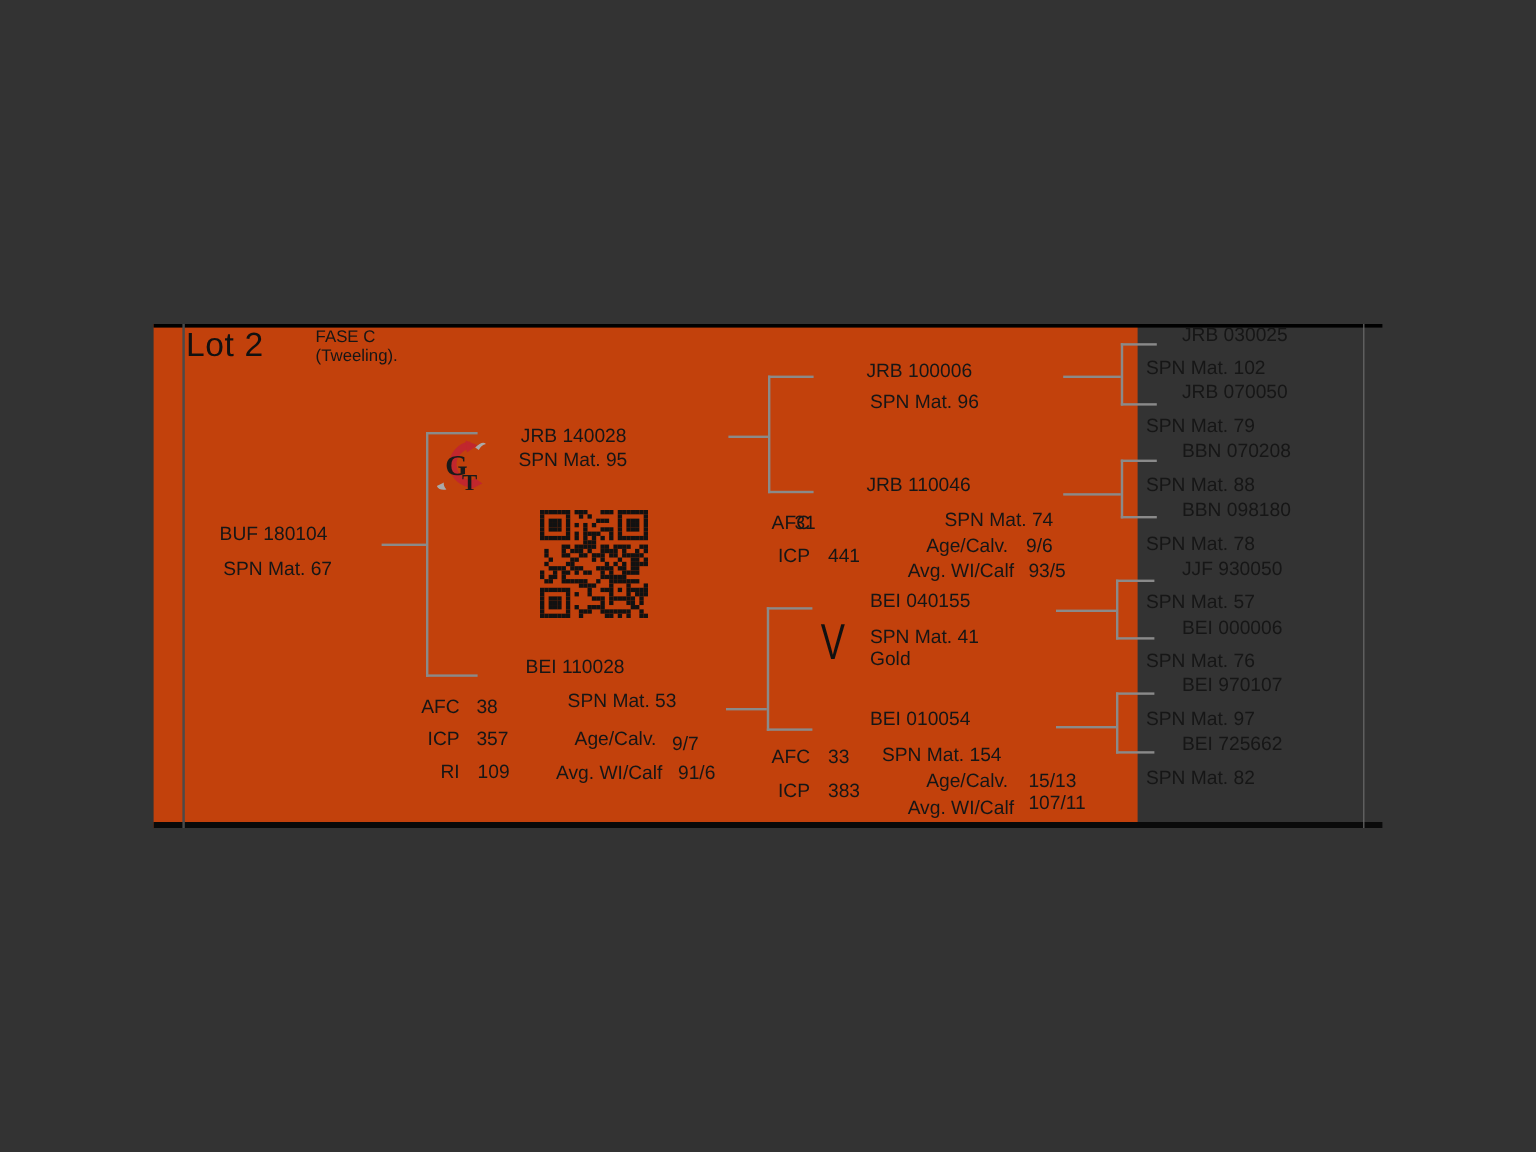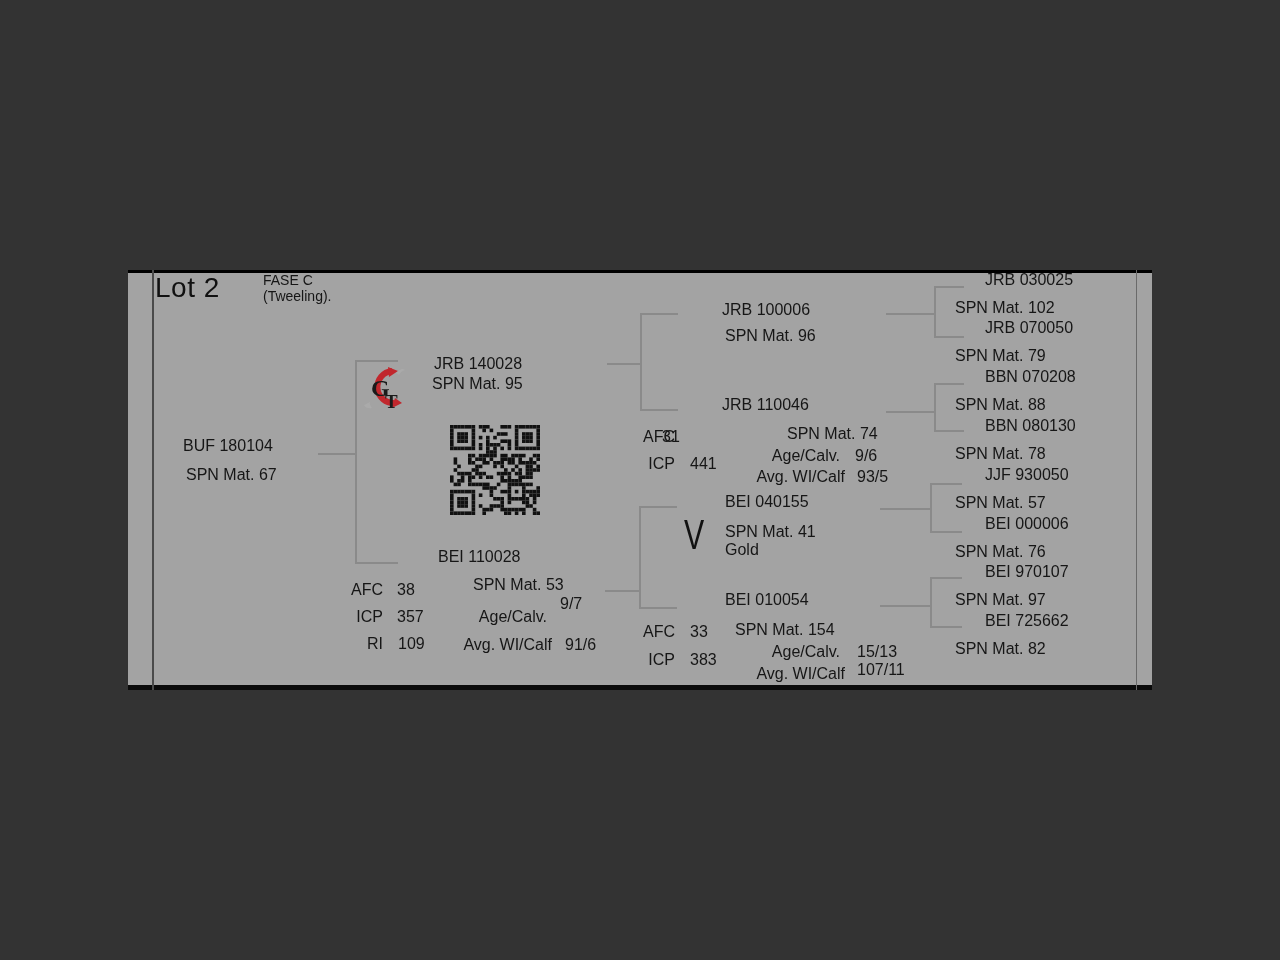--- a/index.html
+++ b/index.html
@@ -6,22 +6,22 @@
   body{
     width:1280px;height:960px;
     background:#333333;
     font-family:"Liberation Sans","DejaVu Sans",sans-serif;
     color:#161616;
     overflow:hidden;
     position:relative;
   }
   #viewer{position:absolute;inset:0;}
   #pedigree-page{
-    position:absolute;left:128px;top:270px;width:1024px;height:420px;
-    background:#a3a3a3;
+    position:absolute;left:128px;top:270px;width:820px;height:420px;
+    background:#c2410c;
   }
   .txt{position:absolute;white-space:nowrap;line-height:1.05;font-size:16px;color:#161616;}
   .lot{font-size:28px;letter-spacing:0.5px;color:#111;}
   .fase{font-size:14px;}
   .ra{text-align:right;}
   .hline,.vline{position:absolute;background:#8a8a8a;}
   .hline{height:2px;}
   .vline{width:2px;}
   .border-top{position:absolute;left:0;top:0;width:1024px;height:3px;background:#000;}
   .border-bottom{position:absolute;left:0;top:415px;width:1024px;height:5px;background:#0a0a0a;}
@@ -383,21 +383,21 @@
     <div class="txt" style="left:310px;top:279px">BEI 110028</div>
     <div class="txt" style="left:345px;top:307px">SPN Mat. 53</div>
 
     <div class="txt ra" style="left:195px;top:312px;width:60px">AFC</div>
     <div class="txt" style="left:269px;top:312px">38</div>
     <div class="txt ra" style="left:195px;top:339px;width:60px">ICP</div>
     <div class="txt" style="left:269px;top:339px">357</div>
     <div class="txt ra" style="left:195px;top:366px;width:60px">RI</div>
     <div class="txt" style="left:270px;top:366px">109</div>
     <div class="txt ra" style="left:300px;top:339px;width:119px">Age/Calv.</div>
-    <div class="txt" style="left:432px;top:326px">9/7</div>
+    <div class="txt" style="left:432px;top:343px">9/7</div>
     <div class="txt ra" style="left:300px;top:367px;width:124px">Avg. WI/Calf</div>
     <div class="txt" style="left:437px;top:367px">91/6</div>
 
     <div class="txt" style="left:594px;top:32px">JRB 100006</div>
     <div class="txt" style="left:597px;top:58px">SPN Mat. 96</div>
 
     <div class="txt" style="left:594px;top:127px">JRB 110046</div>
     <div class="txt ra" style="left:500px;top:159px;width:47px">AFC</div>
     <div class="txt" style="left:534px;top:159px">31</div>
     <div class="txt ra" style="left:500px;top:186px;width:47px">ICP</div>
@@ -423,21 +423,21 @@
     <div class="txt" style="left:729px;top:374px">15/13</div>
     <div class="txt ra" style="left:590px;top:396px;width:127px">Avg. WI/Calf</div>
     <div class="txt" style="left:729px;top:392px">107/11</div>
 
     <div class="txt" style="left:857px;top:2px">JRB 030025</div>
     <div class="txt" style="left:827px;top:30px">SPN Mat. 102</div>
     <div class="txt" style="left:857px;top:50px">JRB 070050</div>
     <div class="txt" style="left:827px;top:78px">SPN Mat. 79</div>
     <div class="txt" style="left:857px;top:99px">BBN 070208</div>
     <div class="txt" style="left:827px;top:127px">SPN Mat. 88</div>
-    <div class="txt" style="left:857px;top:148px">BBN 080130</div>
+    <div class="txt" style="left:857px;top:148px">BBN 098180</div>
     <div class="txt" style="left:827px;top:176px">SPN Mat. 78</div>
     <div class="txt" style="left:857px;top:197px">JJF 930050</div>
     <div class="txt" style="left:827px;top:225px">SPN Mat. 57</div>
     <div class="txt" style="left:857px;top:246px">BEI 000006</div>
     <div class="txt" style="left:827px;top:274px">SPN Mat. 76</div>
     <div class="txt" style="left:857px;top:294px">BEI 970107</div>
     <div class="txt" style="left:827px;top:322px">SPN Mat. 97</div>
     <div class="txt" style="left:857px;top:343px">BEI 725662</div>
     <div class="txt" style="left:827px;top:371px">SPN Mat. 82</div>
 

